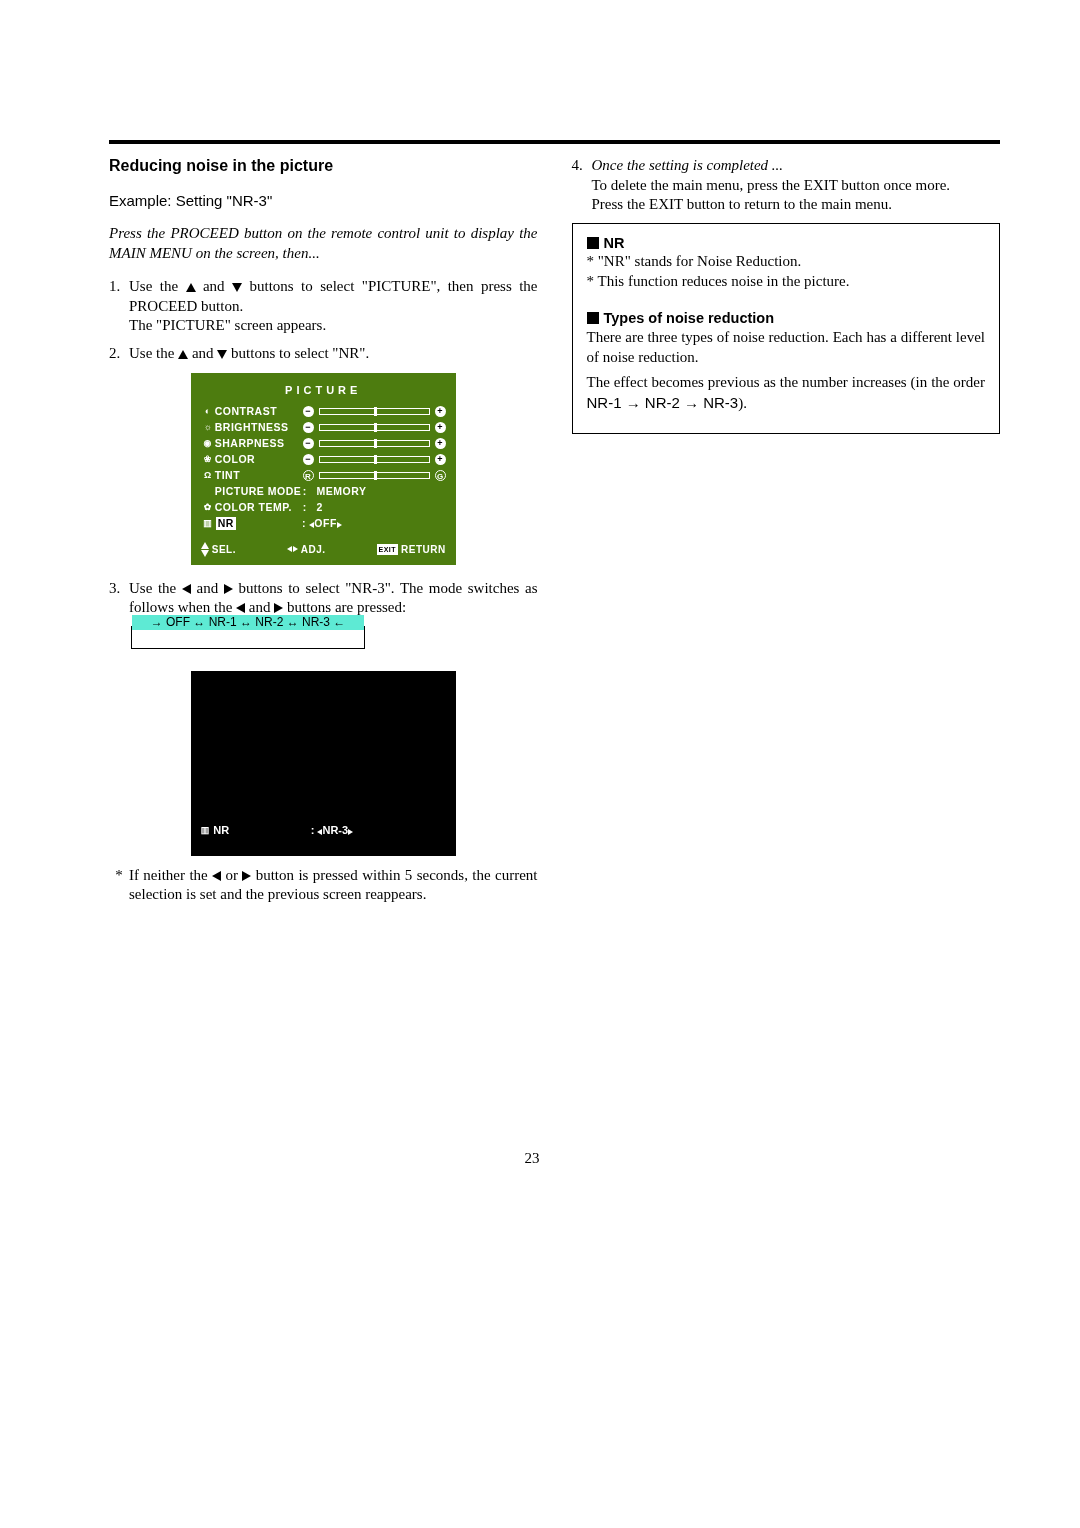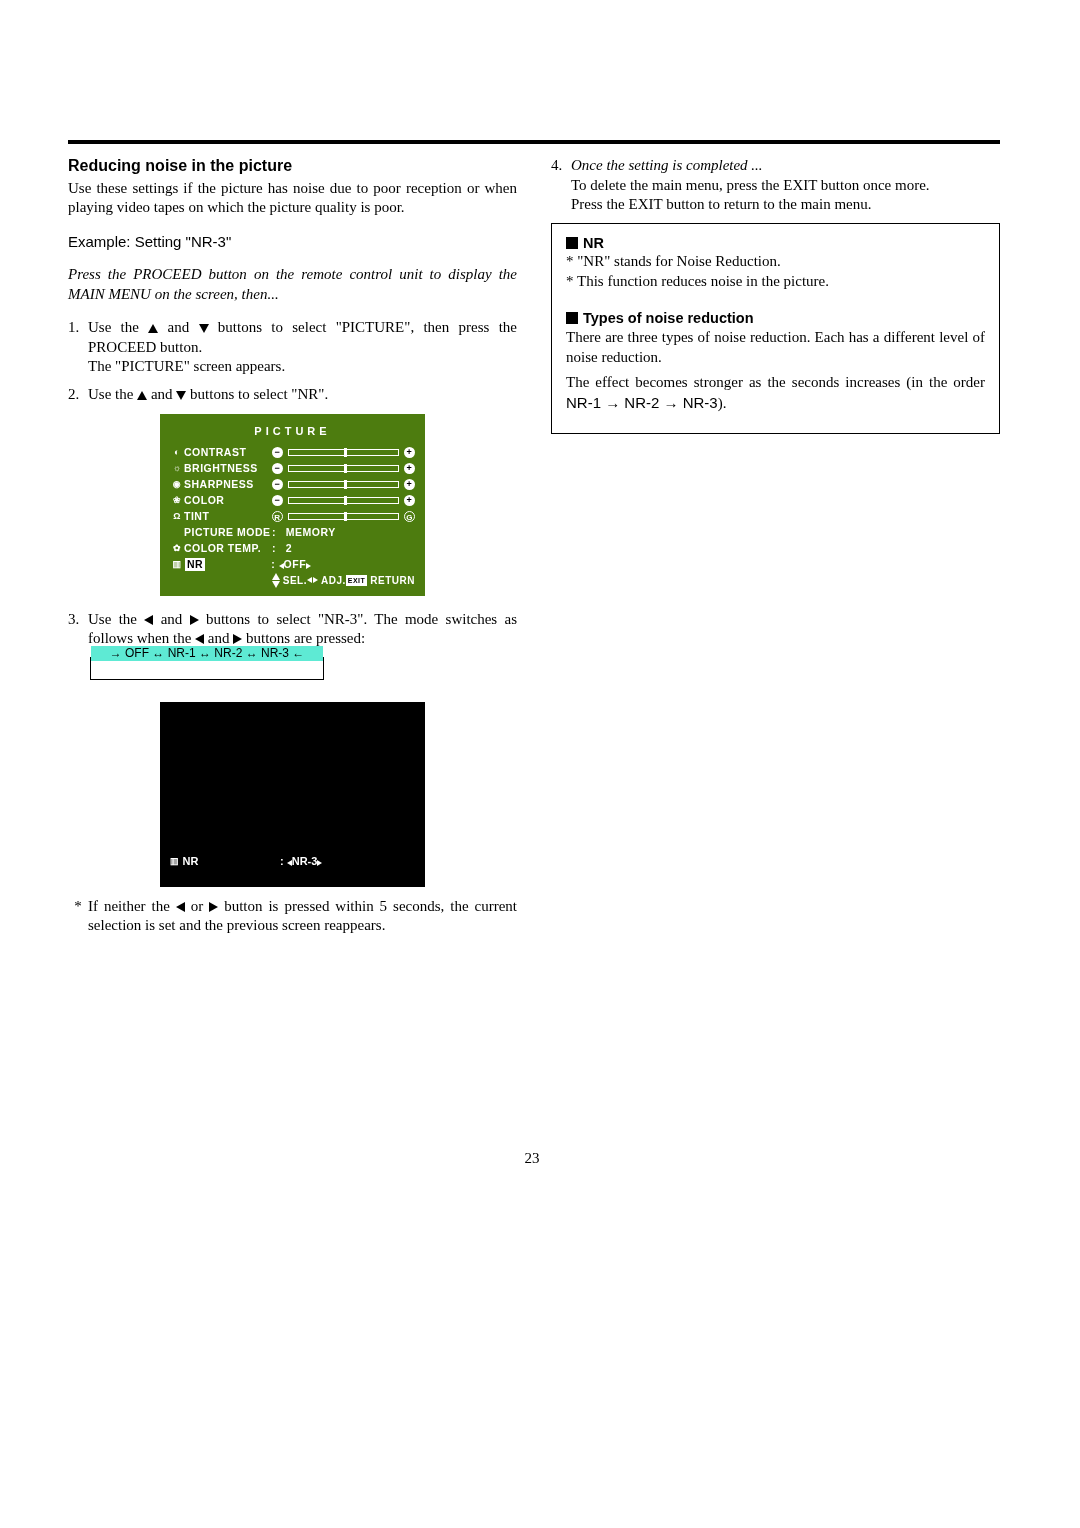--- a/index.html
+++ b/index.html
@@ -9,21 +9,21 @@
     margin: 0;
     padding: 0;
     line-height: 1.3;
     background: #fff;
   }
   .page {
     width: 1080px;
     height: 1208px;
     position: relative;
     box-sizing: border-box;
-    padding: 140px 80px 50px 68px;
+    padding: 140px 80px 50px 109px;
   }
   .hr {
     border-top: 4px solid #000;
     margin-bottom: 12px;
   }
   .cols {
     display: flex;
     gap: 34px;
   }
   .col {
@@ -112,21 +112,21 @@
     border: 1px solid #fff;
     color: #fff;
     font-size: 8px;
     line-height: 11px;
     text-align: center;
     vertical-align: middle;
     box-sizing: border-box;
   }
   .osd .sel-row { white-space: nowrap; }
   .osd .sel-row .hi { background: #fff; color: #000; padding: 0 2px; margin-left: 1px; display: inline-block; min-width: 14px; text-align: center;}
-  .osd-footer { display: flex; justify-content: flex-end; align-items: center; font-size: 10px; }
+  .osd-footer { display: flex; justify-content: space-between; align-items: center; margin-top: 10px; font-size: 10px; }
   .osd-footer .seg { display: flex; align-items: center; gap: 3px; }
   .exit-badge {
     background: #fff; color: #000; font-size: 7px; padding: 1px 2px; font-weight: bold;
   }
 
   .cycle-box {
     border: 1px solid #000;
     border-top: none;
     width: 232px;
     margin: 8px 0 0 22px;
@@ -196,21 +196,20 @@
 </style>
 </head>
 <body>
 
 <div class="page">
   <div class="hr"></div>
   <div class="cols">
 
     <div class="col">
       <div class="section-heading">Reducing noise in the picture</div>
-      <p class="justify">Use these settings if the picture has noise due to poor reception or when playing video tapes on which the picture quality is poor.</p>
       <p class="sans mt12" style="font-size:15px;">Example: Setting "NR-3"</p>
       <p class="italic justify mt12">Press the PROCEED button on the remote control unit to display the MAIN MENU on the screen, then...</p>
 
       <div class="ol mt12">
         <div class="item">
           <div class="num">1.</div>
           <div class="body">
             <span>Use the </span>
             <span class="tri up"></span>
             <span> and </span>
@@ -374,21 +373,21 @@
       <div class="info-box mt12">
         <div>
           <div class="info-sub"><span class="blk-marker"></span><span>NR</span></div>
           <div>* "NR" stands for Noise Reduction.</div>
           <div>* This function reduces noise in the picture.</div>
         </div>
         <div style="margin-top:18px;">
           <div class="info-sub"><span class="blk-marker"></span><span>Types of noise reduction</span></div>
           <p class="justify">There are three types of noise reduction. Each has a different level of noise reduction.</p>
           <p class="justify">
-            <span>The effect becomes stronger as the seconds increases (in the order </span><span class="sans">NR-1 → NR-2 → NR-3</span><span>).</span>
+            <span>The effect becomes previous as the number increases (in the order </span><span class="sans">NR-1 → NR-2 → NR-3</span><span>).</span>
           </p>
         </div>
       </div>
     </div>
   </div>
 
   <div class="page-num">23</div>
 </div>
 
 </body></html>

